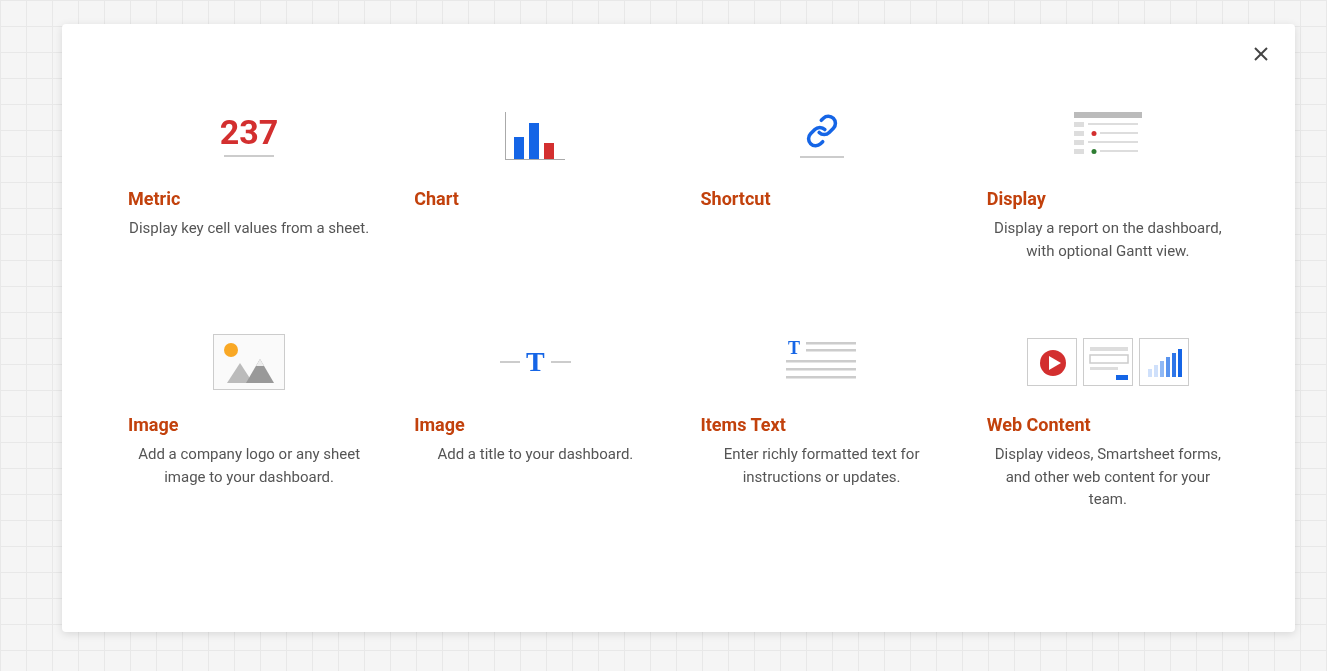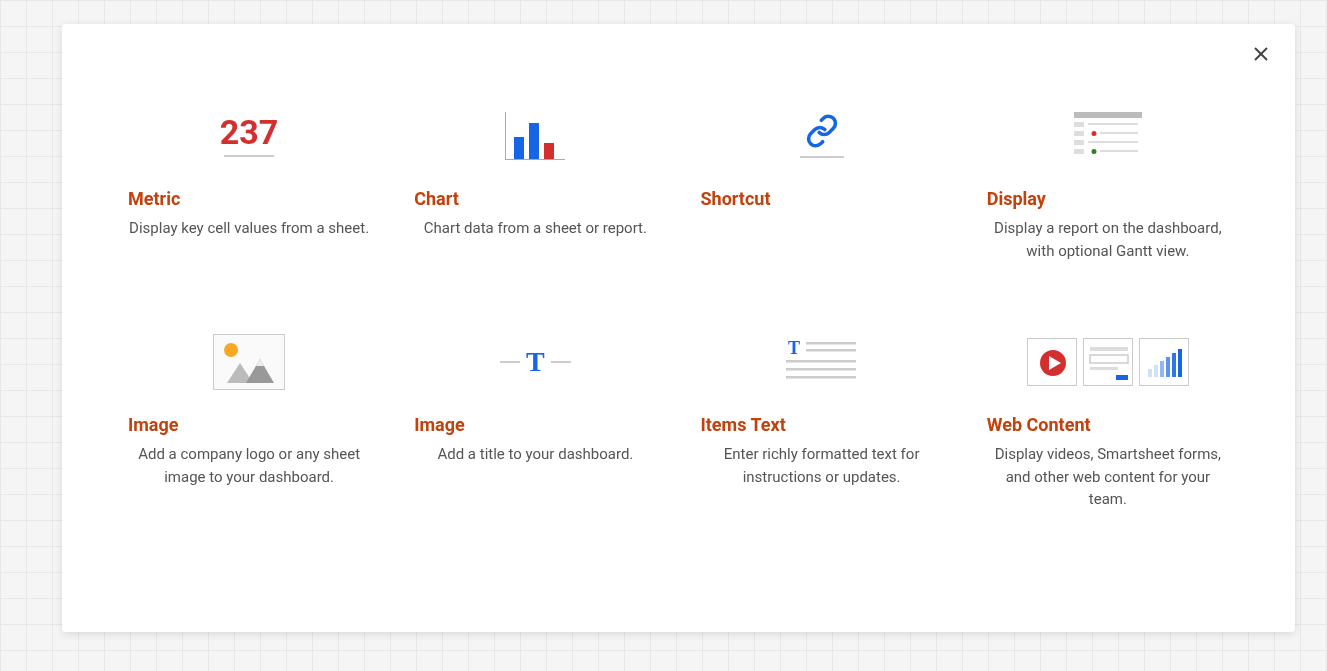--- a/index.html
+++ b/index.html
@@ -200,21 +200,20 @@
 
     <div class="card">
       <div class="icon-region">
         <div class="chart-icon">
           <div class="chart-bar" style="height:22px;background:#1565e6;"></div>
           <div class="chart-bar" style="height:36px;background:#1565e6;"></div>
           <div class="chart-bar" style="height:16px;background:#d32f2f;"></div>
         </div>
       </div>
       <div class="card-title">Chart</div>
-      <div class="card-desc">Chart data from a sheet or report.</div>
     </div>
 
     <div class="card">
       <div class="icon-region">
         <div class="shortcut-icon">
           <svg width="34" height="34" viewBox="0 0 24 24" fill="none">
             <path d="M10 13a5 5 0 0 0 7.07 0l3-3a5 5 0 0 0-7.07-7.07l-1.5 1.5" stroke="#1565e6" stroke-width="2.5" stroke-linecap="round"></path>
             <path d="M14 11a5 5 0 0 0-7.07 0l-3 3a5 5 0 0 0 7.07 7.07l1.5-1.5" stroke="#1565e6" stroke-width="2.5" stroke-linecap="round"></path>
           </svg>
           <div class="shortcut-underline"></div>

